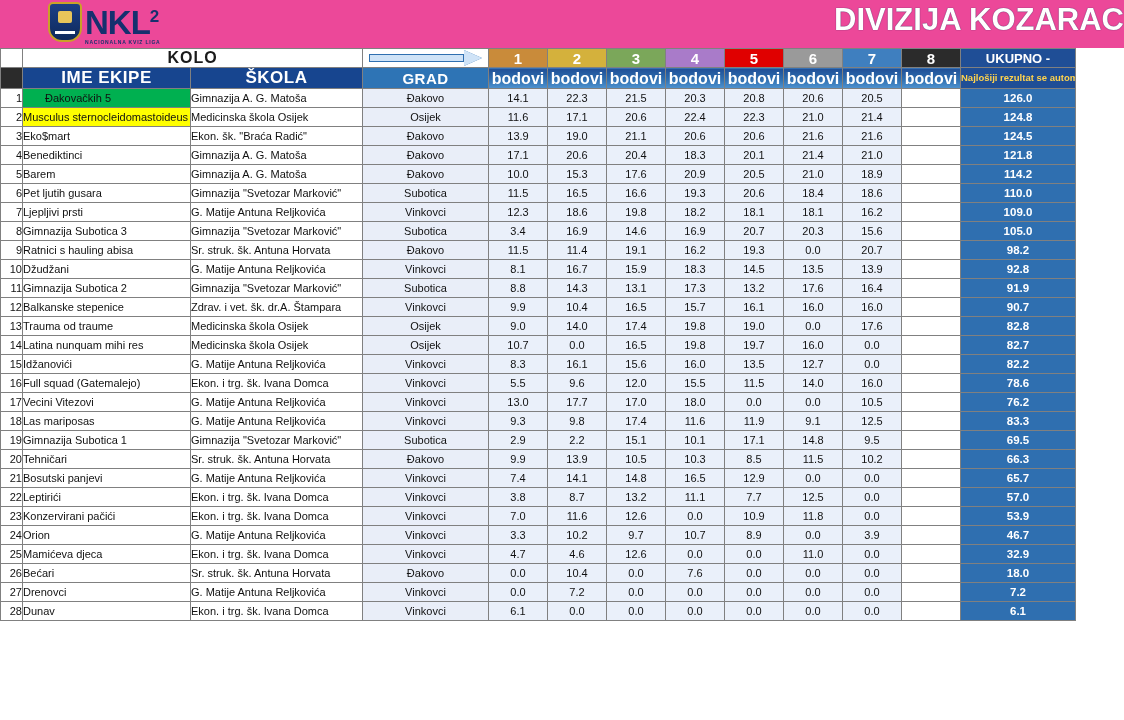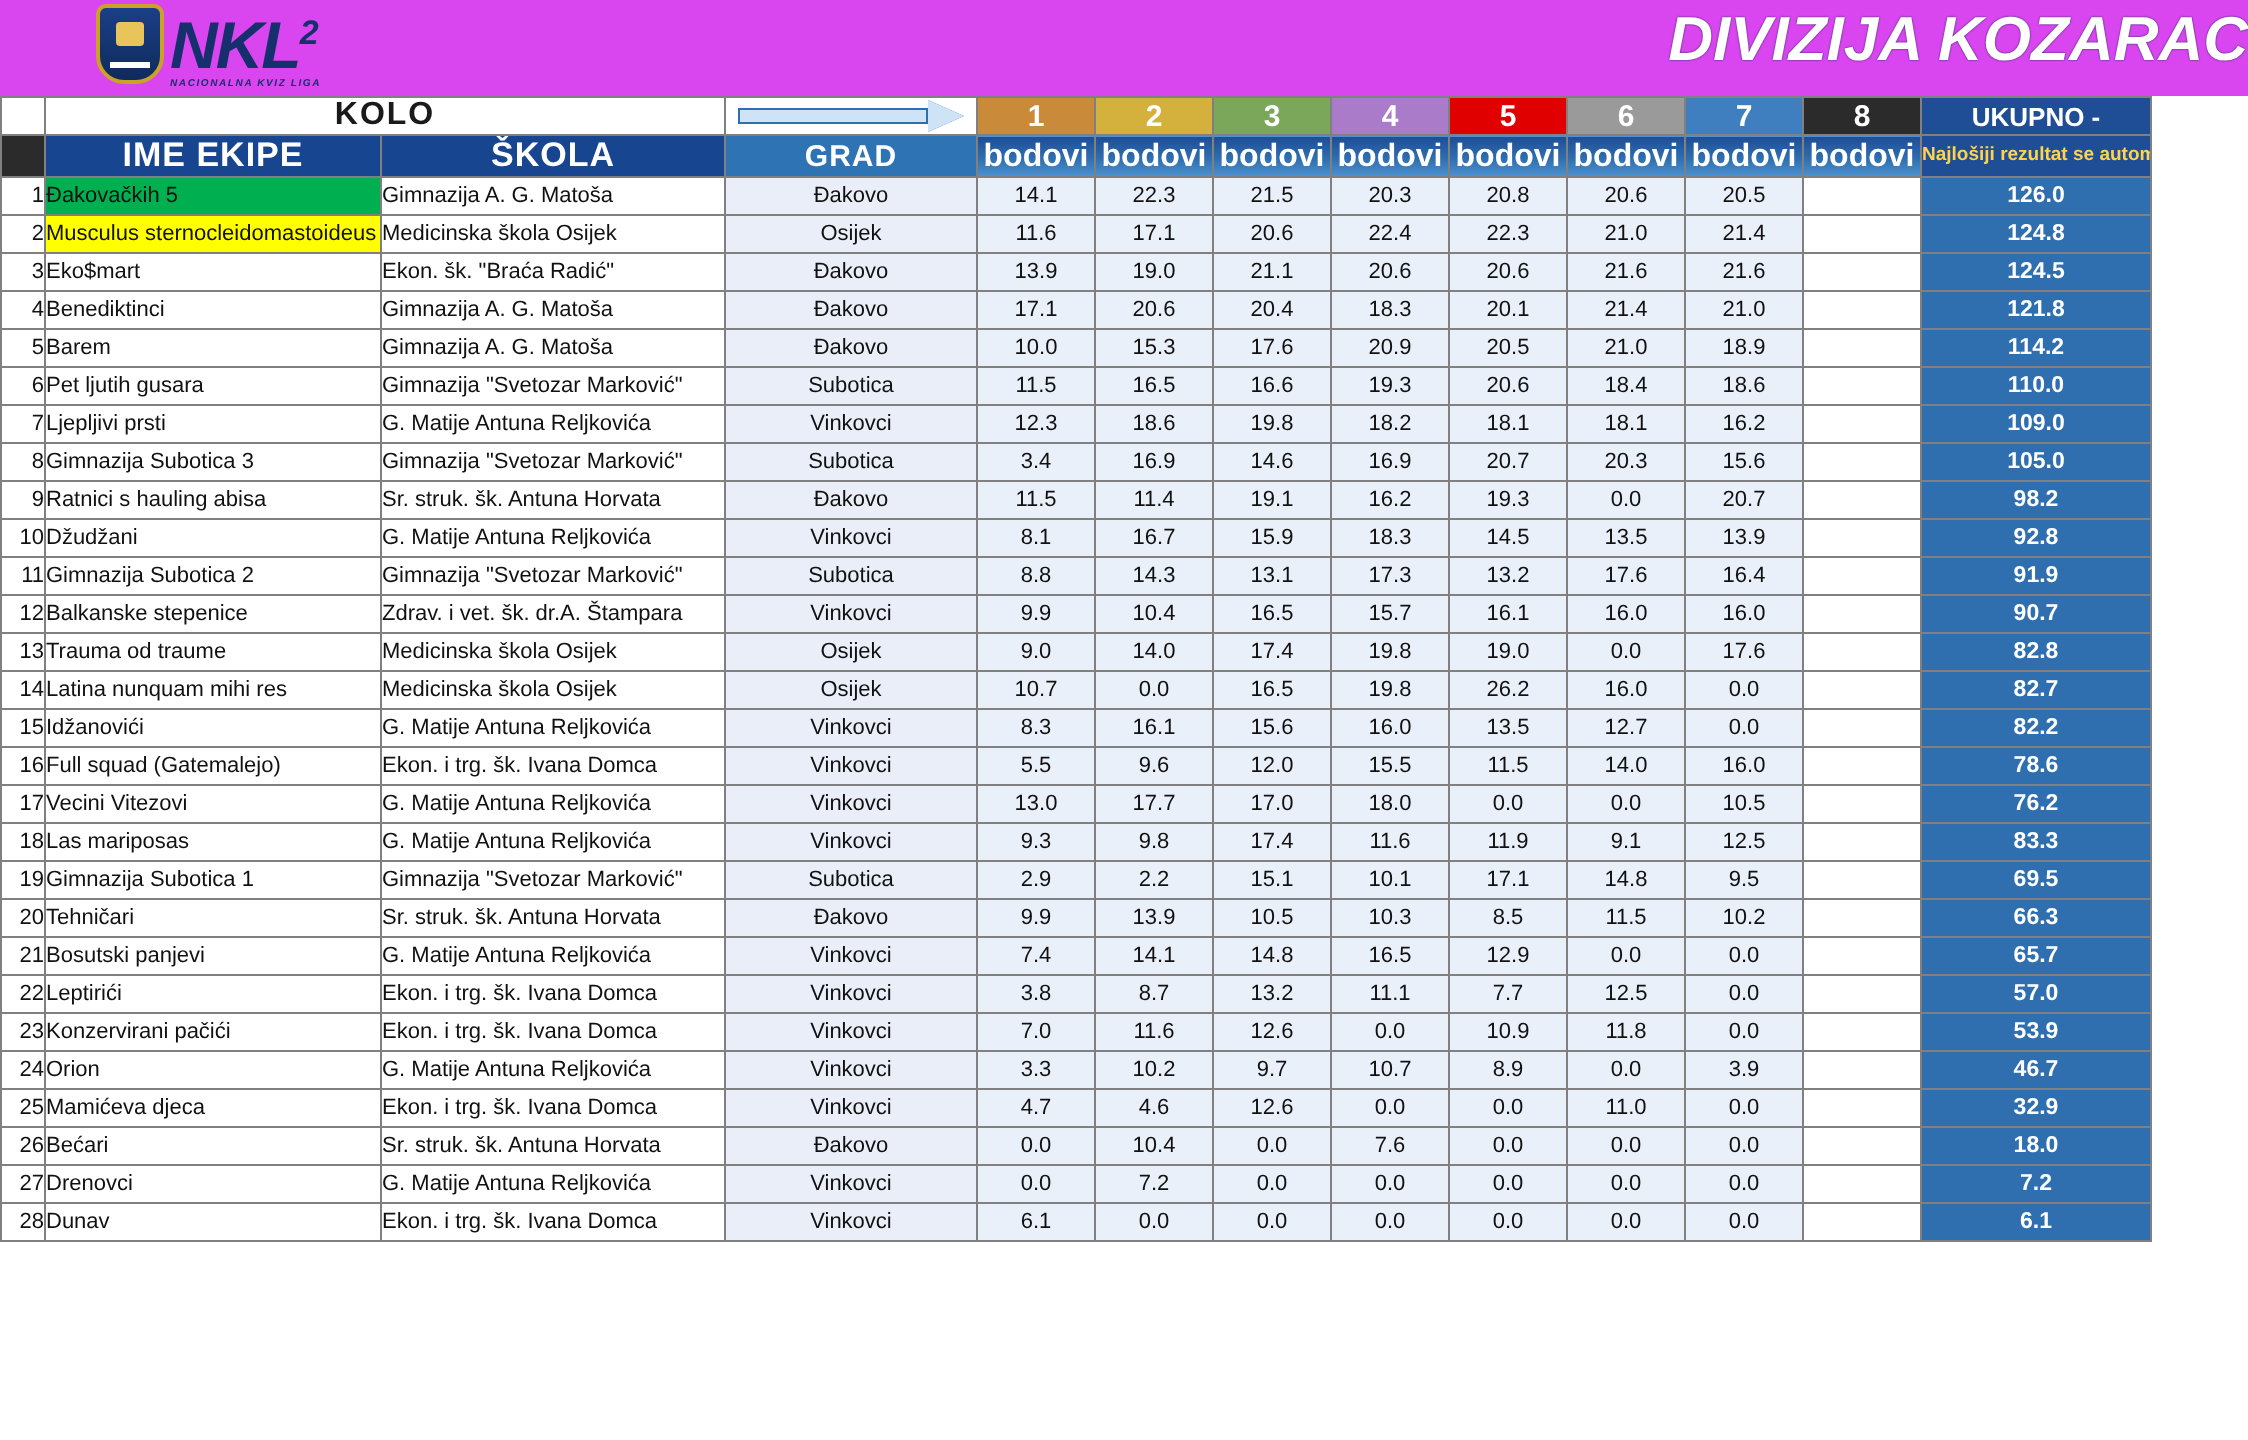--- a/index.html
+++ b/index.html
@@ -17,22 +17,21 @@
     position: relative;
     width: 1124px;
     height: 720px;
     background: #ffffff;
   }
 
   
   .header {
     position: relative;
     height: 48px;
-    background: #d946ef;
-    font-style: italic;
+    background: #ec4899;
   }
   .logo-wrap {
     position: absolute;
     left: 48px;
     top: -2px;
     display: flex;
     align-items: center;
     height: 48px;
   }
   .logo-shield {
@@ -233,21 +232,21 @@
     background: #ffffff;
     font-size: 11px;
     color: #111;
   }
   .team {
     padding-left: 3px;
     background: #ffffff;
     font-size: 11px;
     color: #111;
   }
-  .team.hl-green { background: #00b050; }
+  .team.hl-green { background: #00b050; padding-left: 22px; }
   .team.hl-yellow { background: #ffff00; }
   .school {
     padding-left: 3px;
     background: #ffffff;
     font-size: 11px;
     color: #111;
   }
   .city {
     text-align: center;
     background: #e9eef8;
@@ -532,21 +531,21 @@
         </tr>
         <tr>
           <td class="num">14</td>
           <td class="team">Latina nunquam mihi res</td>
           <td class="school">Medicinska škola Osijek</td>
           <td class="city">Osijek</td>
           <td class="score">10.7</td>
           <td class="score">0.0</td>
           <td class="score">16.5</td>
           <td class="score">19.8</td>
-          <td class="score">26.2</td>
+          <td class="score">19.7</td>
           <td class="score">16.0</td>
           <td class="score">0.0</td>
           <td class="score empty"></td>
           <td class="total">82.7</td>
         </tr>
         <tr>
           <td class="num">15</td>
           <td class="team">Idžanovići</td>
           <td class="school">G. Matije Antuna Reljkovića</td>
           <td class="city">Vinkovci</td>

